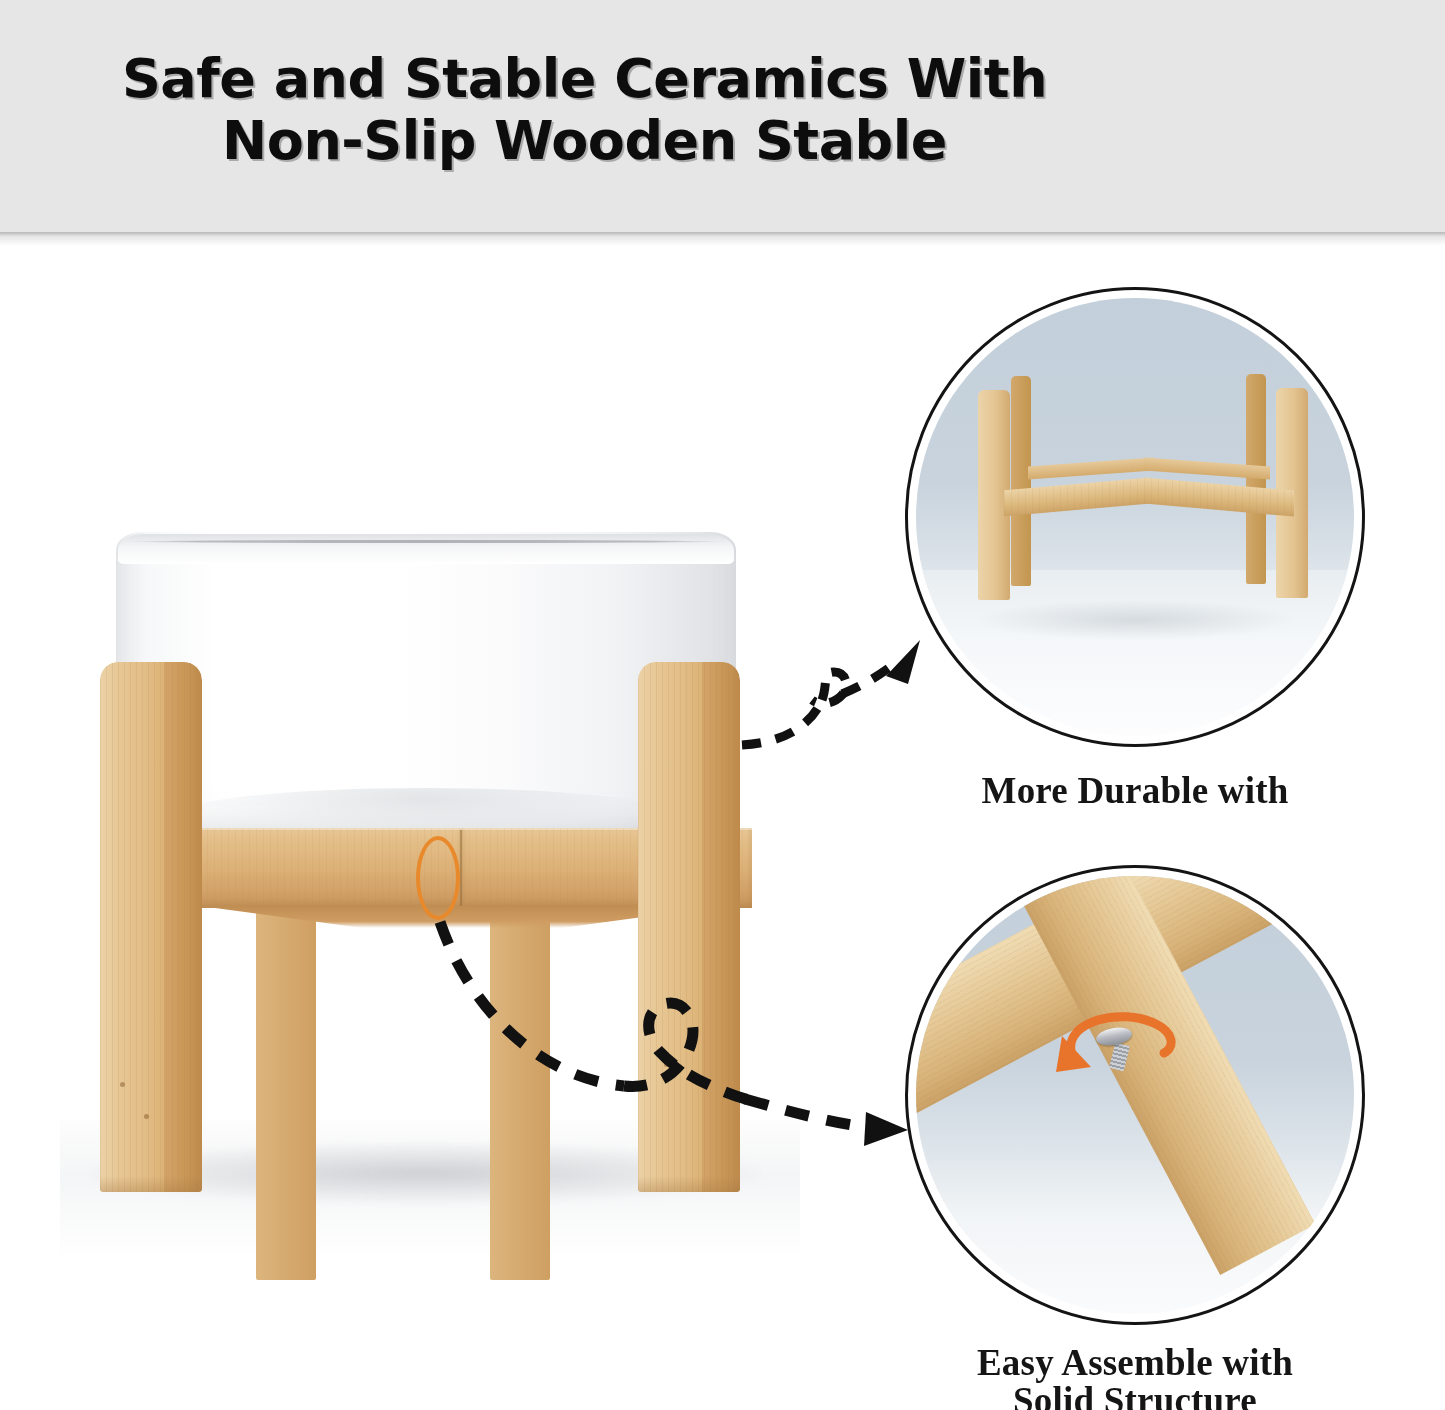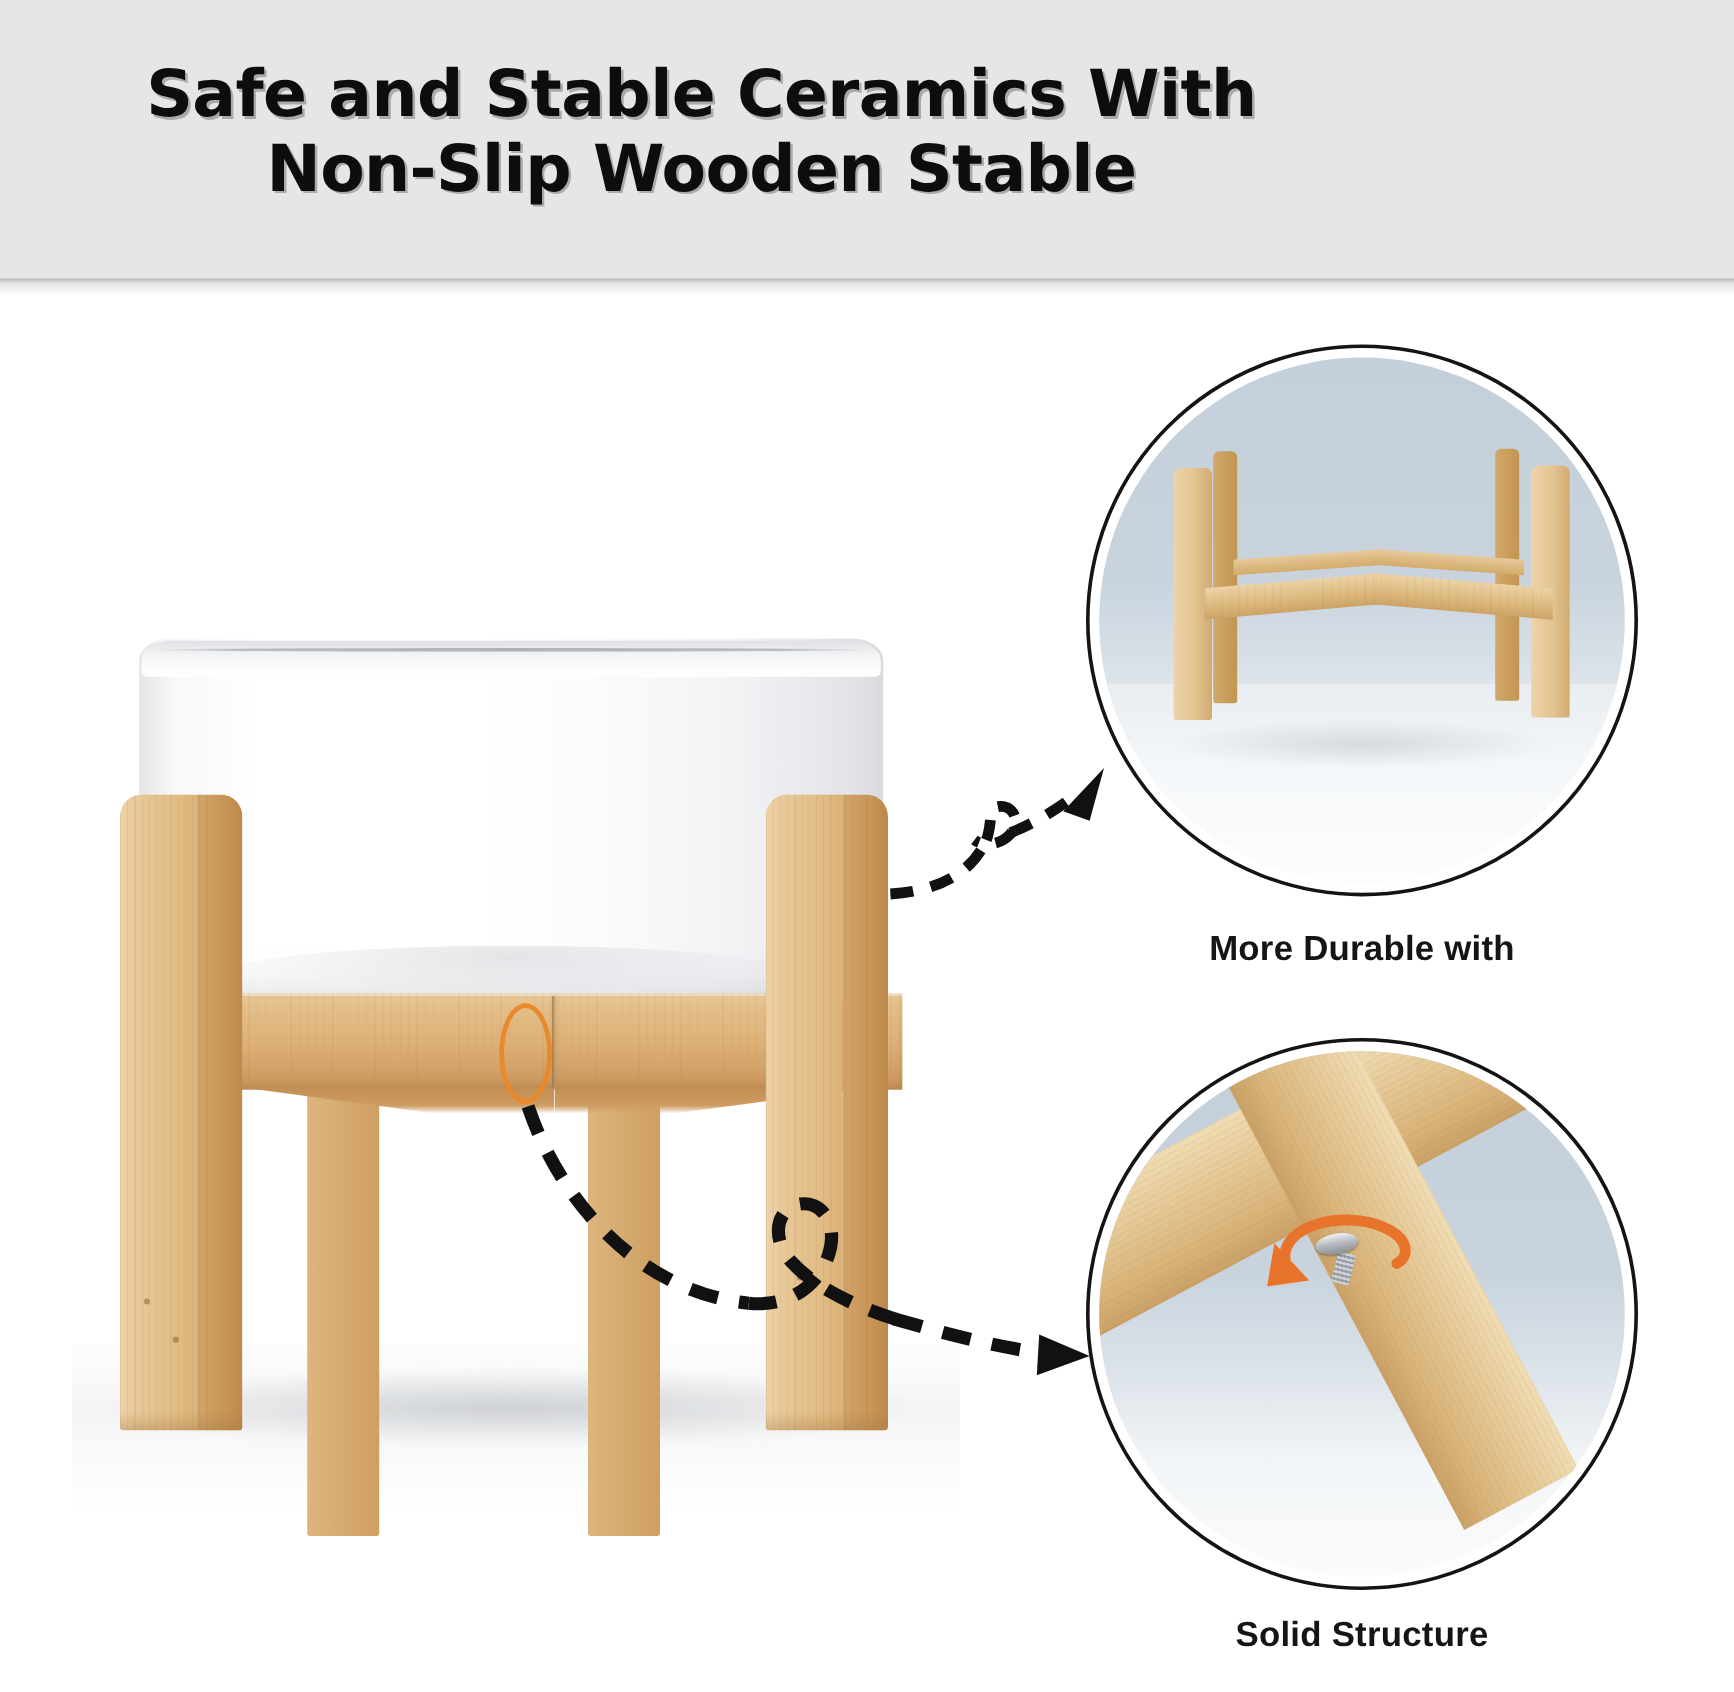--- a/index.html
+++ b/index.html
@@ -274,23 +274,23 @@
     background:repeating-linear-gradient(to bottom,
       #cdd1d6 0px,#cdd1d6 2px,#9b9fa6 2px,#9b9fa6 4px);
     border-radius:2px;
   }
 
   
   .caption {
     position:absolute;
     width:460px;
     text-align:center;
-    font-family:Liberation Sans, sans-serif;
+    font-family:Liberation Serif, serif;
     font-weight:bold;
-    font-size:29px;
+    font-size:37px;
     line-height:38px;
     color:#151515;
     letter-spacing:0.2px;
   }
   .caption-top    { left:905px; top:772px; }
   .caption-bottom { left:905px; top:1344px; }
   .cap-line { display:block; white-space:nowrap; }
 </style>
 </head>
 <body>
@@ -408,16 +408,17 @@
         <path d="M 155 175 C 150 145 205 131 240 148 C 258 157 259 171 248 177" stroke="#e8732b" stroke-width="9" fill="none" stroke-linecap="round"></path>
         <polygon points="146,160 175,191 140,196" fill="#e8732b"></polygon>
       </svg>
 
       <div class="screw-shaft" style="left:196px; top:168px; transform:rotate(14deg);"></div>
       <div class="screw-head" style="left:180px; top:152px; transform:rotate(-10deg);"></div>
     </div>
   </div>
 
   <div class="caption caption-bottom">
+    <span class="cap-line">Easy Assemble with</span>
     <span class="cap-line">Solid Structure</span>
   </div>
 
 </div>
 
 </body></html>

